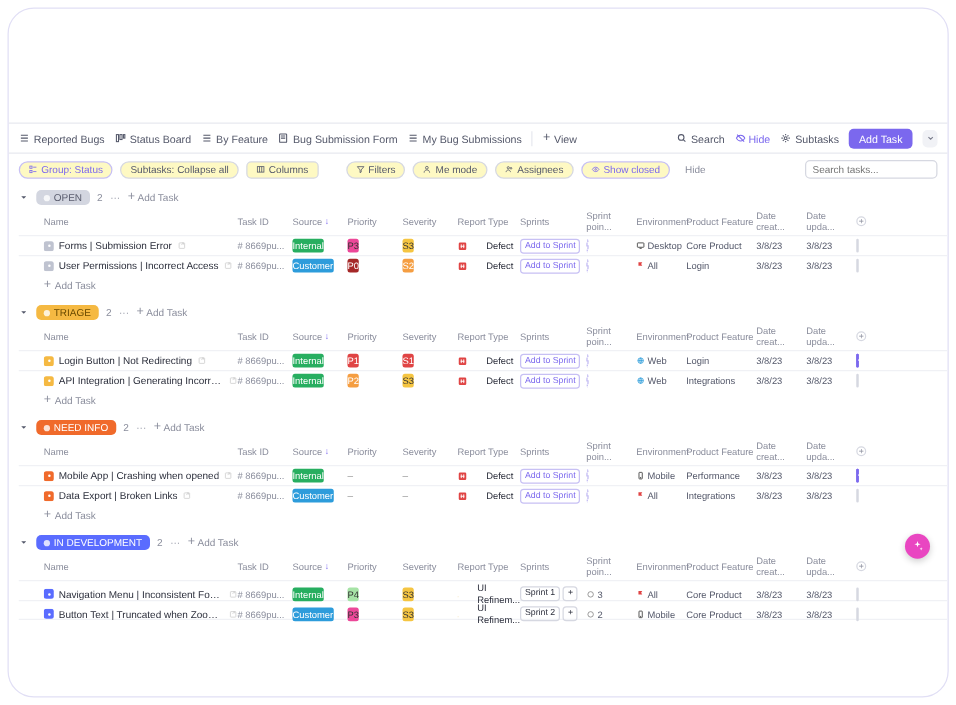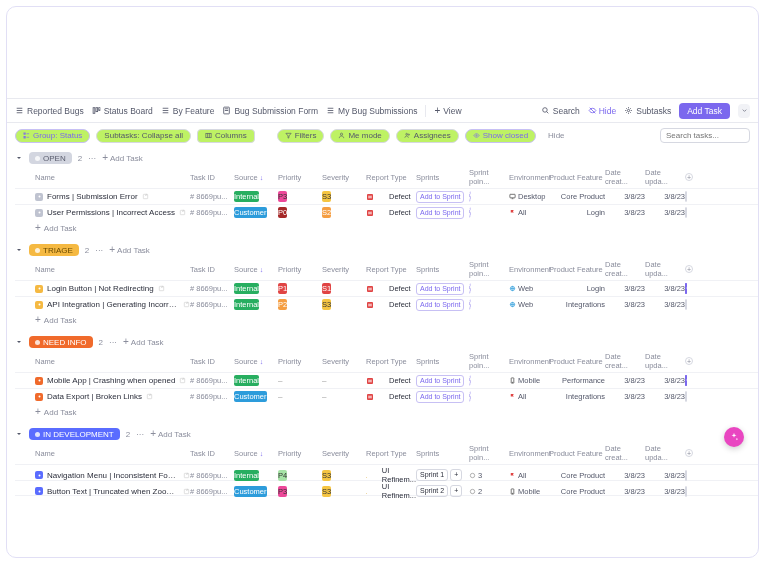--- a/index.html
+++ b/index.html
@@ -1,31 +1,31 @@
 <!DOCTYPE html>
 <html><head>
 <meta charset="utf-8">
 <style>
   * { box-sizing: border-box; margin: 0; padding: 0; }
   body { font-family: -apple-system, BlinkMacSystemFont, "Segoe UI", Arial, sans-serif; font-size: 9px; color: #2b2e3b; background: #fff; }
   .frame { width: 765px; height: 564px; margin: 0; position: relative; border-radius: 12px; overflow: hidden; }
-  .inner { position: absolute; inset: 6px; border: 1px solid #e1dff5; border-radius: 10px; background: #fff; display: flex; flex-direction: column; }
+  .inner { position: absolute; inset: 6px; border: 1px solid #e1dff5; border-radius: 21px; background: #fff; display: flex; flex-direction: column; }
   .spacer-top { flex: 0 0 92px; border-bottom: 1px solid #e8e9ef; }
   .toolbar { display: flex; align-items: center; gap: 8px; padding: 0 8px; height: 24px; border-bottom: 1px solid #e8e9ef; }
   .toolbar .tab { display: flex; align-items: center; gap: 3px; font-size: 8.5px; color: #54586a; cursor: pointer; }
   .toolbar .tab svg { width: 9px; height: 9px; }
   .toolbar .right { margin-left: auto; display: flex; align-items: center; gap: 8px; }
   .btn-primary { background: #7b68ee; color: #fff; padding: 3px 8px; border-radius: 4px; font-size: 8.5px; display: flex; align-items: center; gap: 3px; }
   .chev-box { width: 12px; height: 14px; border-radius: 4px; background: #f1f2f6; display:flex; align-items:center; justify-content:center; }
   .hide-btn { color:#7b68ee; font-size:8.5px; display:flex; align-items:center; gap:2px; }
   .filters { display:flex; align-items:center; gap:6px; padding: 5px 8px; }
-  .pill { border: 1px solid #d6d8e1; border-radius: 10px; padding: 1.5px 7px; font-size: 8px; color:#54586a; display:flex; align-items:center; gap:3px; background:#bef264; }
+  .pill { border: 1px solid #d6d8e1; border-radius: 10px; padding: 1.5px 7px; font-size: 8px; color:#54586a; display:flex; align-items:center; gap:3px; background:#fef9c3; }
   .pill.purple { border-color: #c7c0f4; color: #7b68ee; }
   .pill.boxed { border-radius: 4px; }
-  .search-box { margin-left:auto; width: 90px; }
+  .search-box { margin-left:auto; width: 106px; }
   .search-box input { width:100%; border:1px solid #d6d8e1; border-radius:4px; padding:2px 5px; font-size:8px; }
   .content { flex:1; overflow:hidden; padding: 2px 0 0 8px; }
   .group { margin-bottom: 6px; }
   .group-hdr { display:flex; align-items:center; gap:6px; font-size:8px; color:#54586a; padding:2px 0; }
   .group-hdr .caret { width:8px;height:8px; }
   .status-pill { border-radius: 4px; padding:1.5px 6px; font-size:8px; display:flex; align-items:center; gap:3px; color:#fff; font-weight:500; }
   .status-dot { width:5px; height:5px; border-radius:50%; background:rgba(255,255,255,.8); display:inline-block; }
   .group-hdr .count { color:#8a8d9c; }
   .group-hdr .dots { color:#8a8d9c; }
   .group-hdr .add { color:#8a8d9c; display:flex; align-items:center; gap:2px; }
@@ -46,21 +46,21 @@
   .pri, .sev { font-size:7.5px; color:#333; text-align:center; padding:1px 0; width:38px; border-radius:2px; }
   .pri-P0 { background:#a52828; color:#fff;} .pri-P1{background:#e04444;color:#fff;} .pri-P2{background:#f59e42;color:#fff;} .pri-P3{background:#ec4899;text-align:right;} .pri-P4{background:#a6e3a6;}
   .sev-S1{background:#e04444;color:#fff;} .sev-S2{background:#f59e42;color:#fff;} .sev-S3{background:#f5c542;} .sev-dash{color:#999;}
   .rtype { display:flex; align-items:center; gap:15px; font-size:7.5px; }
   .rtype .ricon{ width:8px;height:8px; }
   .spr-btn { border:1px solid #c7c0f4; color:#7b68ee; border-radius:3px; font-size:7px; padding:0 3px; line-height:10px; display:inline-block; }
   .spr-tag { border:1px solid #d6d8e1; border-radius:3px; font-size:7px; padding:0 3px; line-height:10px; display:inline-flex; gap:2px; align-items:center; }
   .avatar { width:9px;height:9px; border-radius:50%; border:1px dashed #c7c0f4; }
   .env { font-size:7.5px; display:flex; align-items:center; gap:2px; color:#54586a; }
   .env .eicon { width:7px;height:7px; }
-  .feat, .date { font-size:7.5px; color:#54586a; white-space:nowrap; overflow:hidden; text-overflow:ellipsis;text-align:right; }
+  .feat, .date { font-size:7.5px; color:#54586a; white-space:nowrap; overflow:hidden; text-overflow:ellipsis; }
   .chk { width:9px;height:9px; border:1px solid #d6d8e1; border-radius:2px; }
   .chk.on { background:#7b68ee; border-color:#7b68ee; position:relative; }
   .chk.on::after { content:""; position:absolute; left:2px; top:0; width:2px; height:5px; border:solid #fff; border-width:0 1.5px 1.5px 0; transform:rotate(45deg); }
   .addtask { display:flex; align-items:center; gap:3px; color:#8a8d9c; font-size:8px; padding:3px 0 3px 20px; }
   .fab { position:absolute; right: 14px; bottom: 110px; width:20px; height:20px; border-radius:50%; background:#e946c1; display:flex; align-items:center; justify-content:center; box-shadow:0 2px 6px rgba(0,0,0,.2); }
   .fab svg { width:10px;height:10px; fill:#fff; }
   .plus-circle { border:1px solid #d6d8e1; border-radius:50%; width:8px; height:8px; display:inline-flex; align-items:center; justify-content:center; font-size:7px; color:#8a8d9c; line-height:1; }
   .sort-icn { color:#7b68ee; font-size:7px; }
 </style>
 </head>

